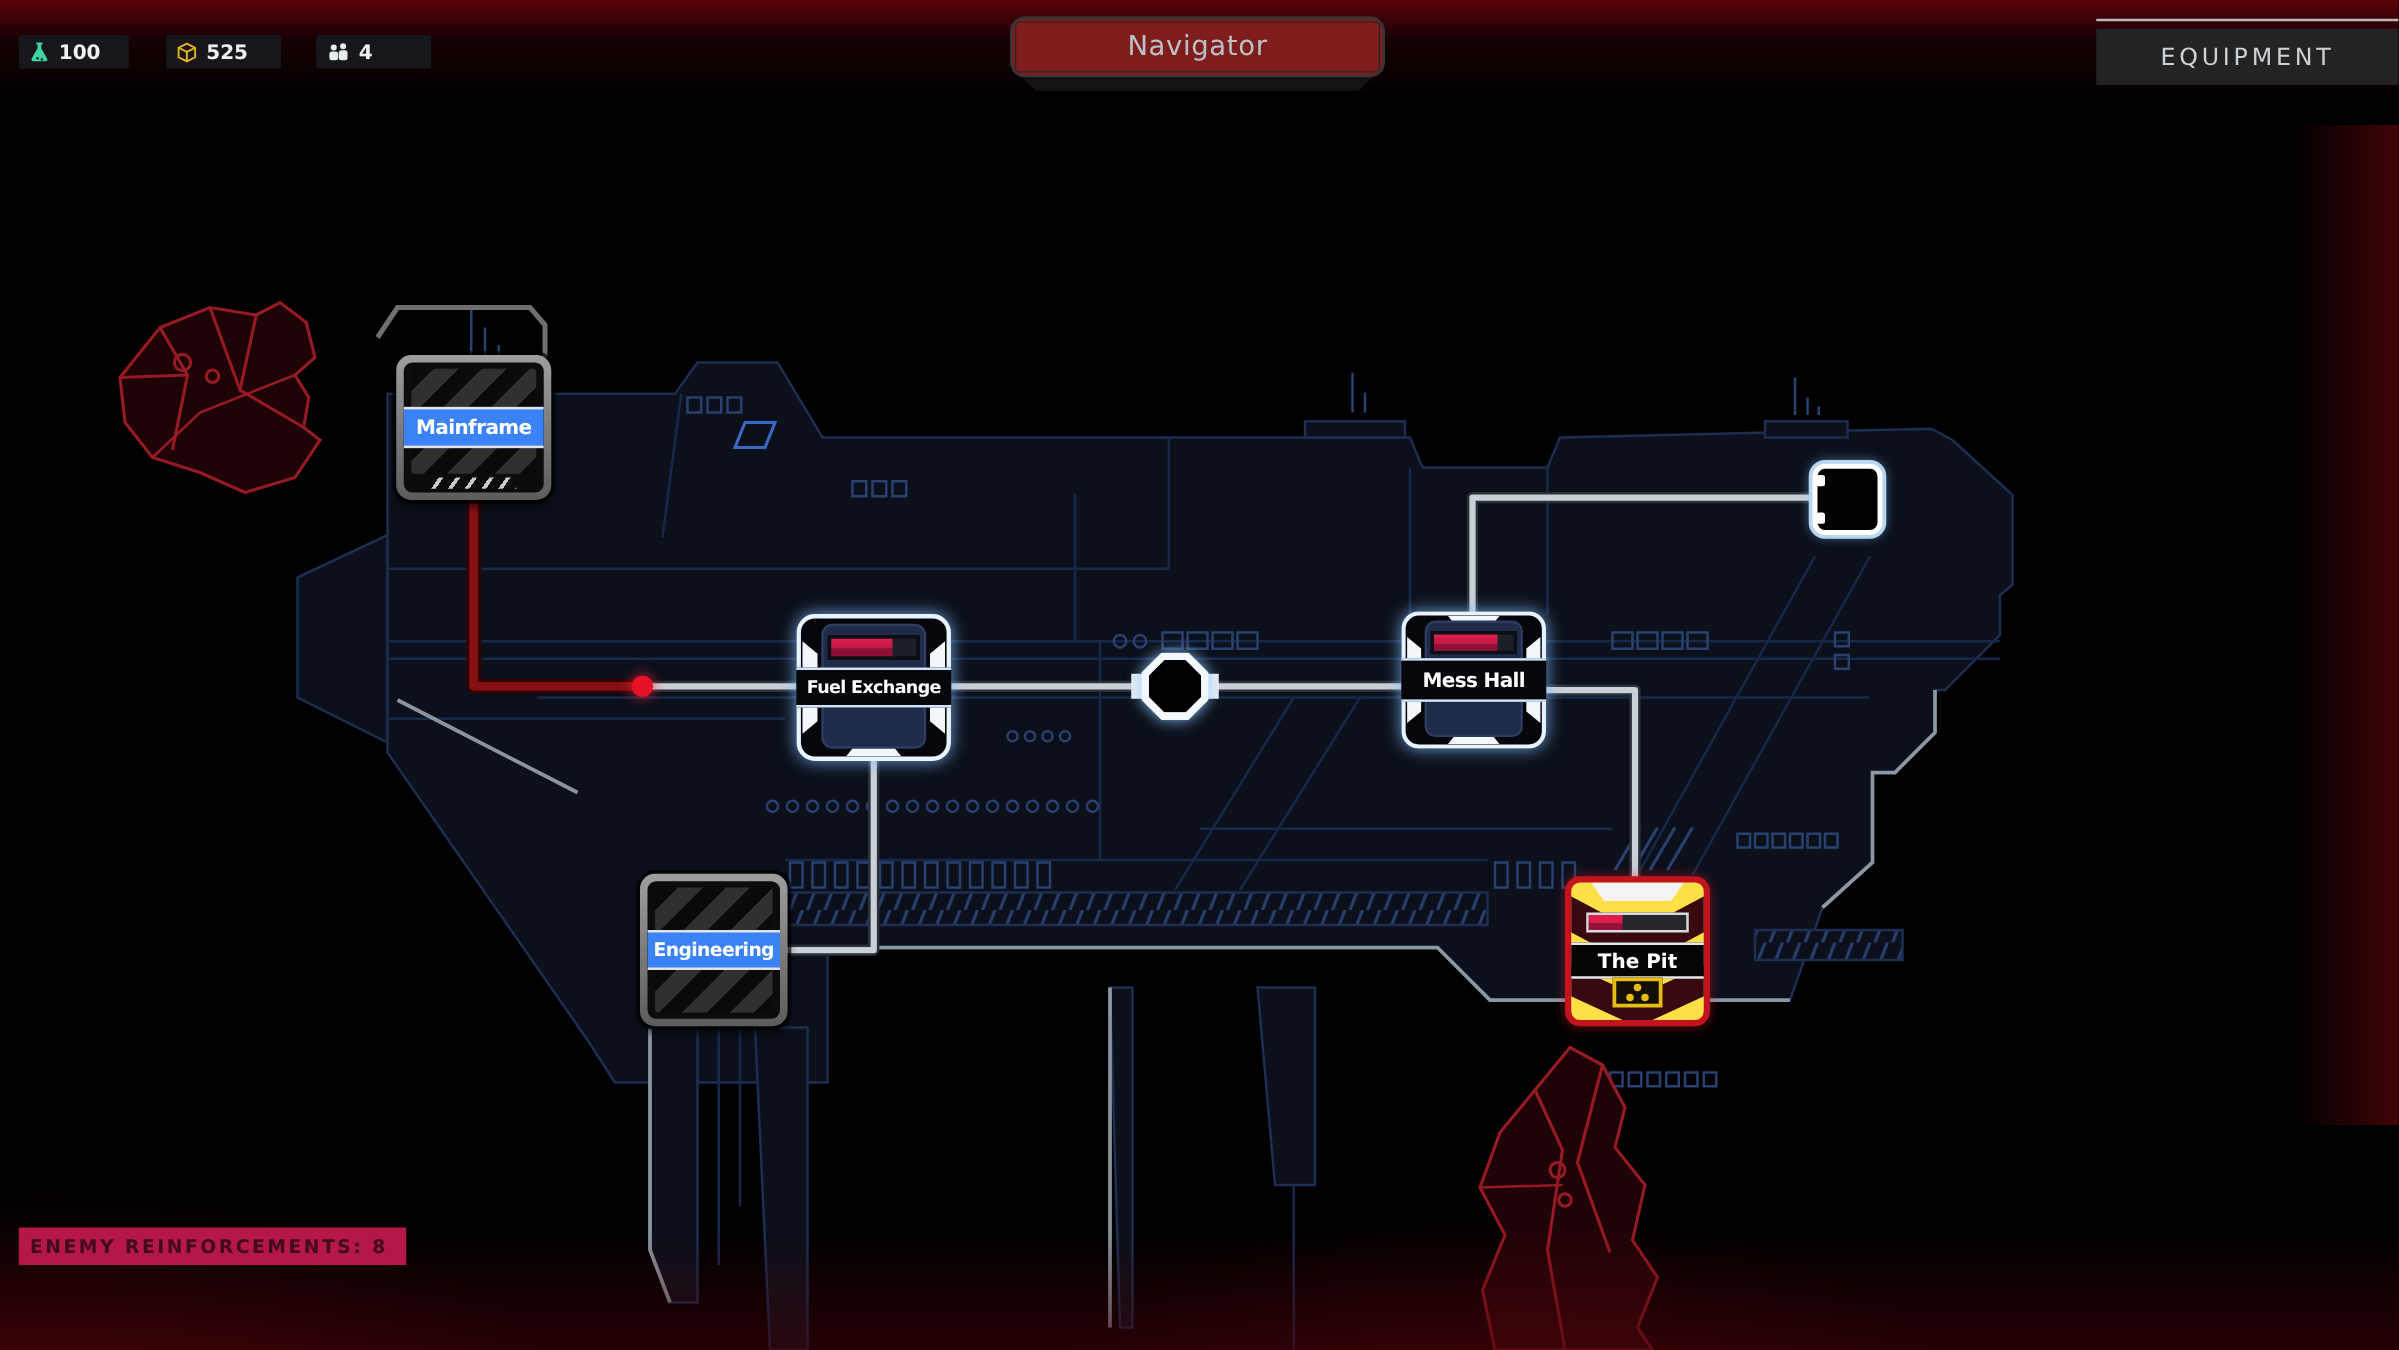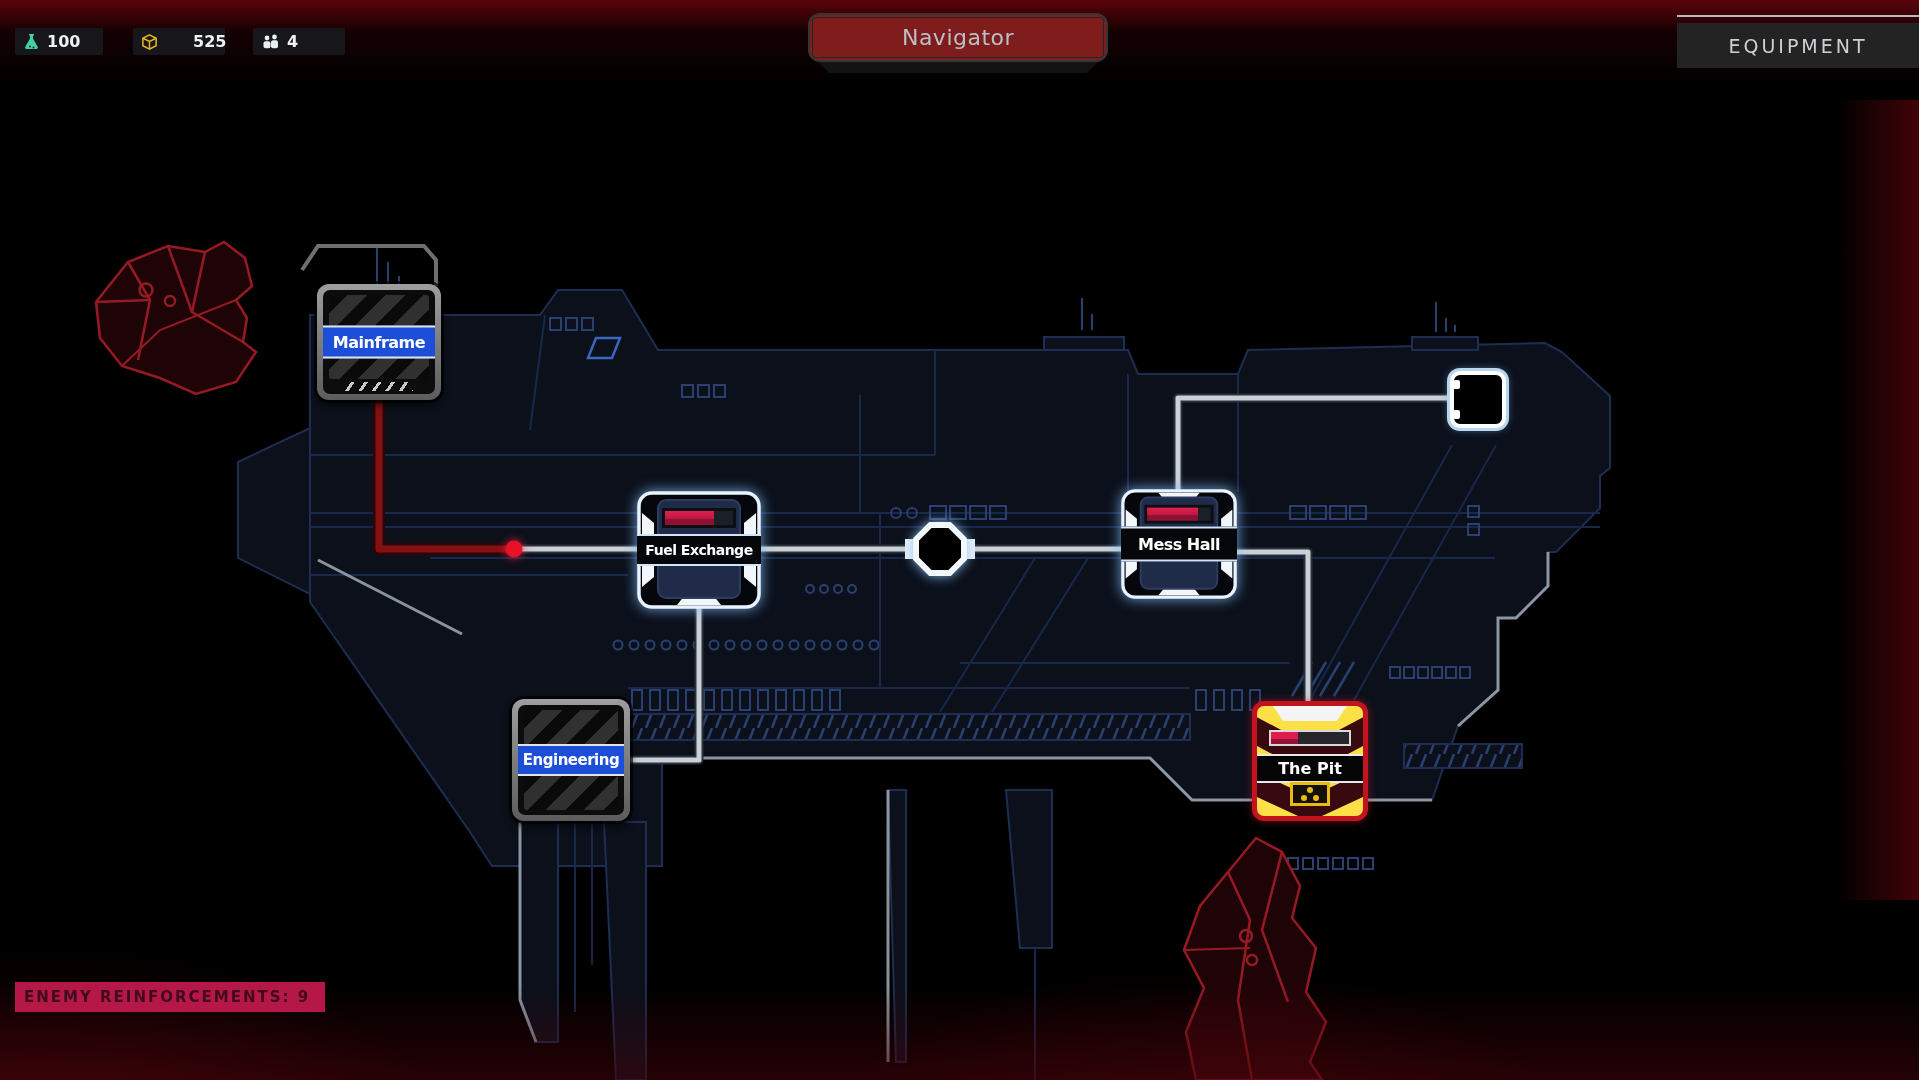--- a/index.html
+++ b/index.html
@@ -20,21 +20,21 @@
   #equip-line{left:1677px;top:15px;width:242px;height:2px;background:#d2d7dc;opacity:.85;}
   #equipment{left:1677px;top:23px;width:242px;height:45px;background:#232323;color:#ccd1d6;font-size:19px;letter-spacing:3px;display:flex;align-items:center;justify-content:center;}
   .alert{left:15px;width:310px;height:30px;background:#b51746;color:#400b1e;font-size:15px;font-weight:bold;letter-spacing:2px;line-height:30px;padding-left:9px;box-sizing:border-box;}
   
   .node-gray{border-radius:12px;background:linear-gradient(180deg,#9e9e9e,#5c5c5c);padding:6px;box-shadow:0 0 0 3px rgba(0,0,0,.65),0 4px 8px rgba(0,0,0,.8);box-sizing:border-box;}
   .node-gray .body{position:relative;width:100%;height:100%;background:#0c0c0c;border-radius:7px;overflow:hidden;}
   .hazard{position:absolute;left:6px;right:6px;background:repeating-linear-gradient(135deg,#0a0a0a 0 13px,#303030 13px 27px);border-radius:3px;}
   .hz-top{top:5px;height:32%;}
   .hz-bot{bottom:5px;height:32%;}
   .hz-bot2{bottom:15px;height:27%;}
-  .glabel{position:absolute;left:0;right:0;top:50%;transform:translateY(-50%);background:#1d4ed8;border-top:2px solid #e3e3e3;border-bottom:2px solid #e3e3e3;color:#fff;font-size:16px;font-weight:bold;letter-spacing:-.5px;text-align:center;padding:5px 0;white-space:nowrap;}
+  .glabel{position:absolute;left:0;right:0;top:50%;transform:translateY(-50%);background:#3b82f6;border-top:2px solid #e3e3e3;border-bottom:2px solid #e3e3e3;color:#fff;font-size:16px;font-weight:bold;letter-spacing:-.5px;text-align:center;padding:5px 0;white-space:nowrap;}
   .chev{position:absolute;bottom:3px;left:20%;right:20%;height:9px;background:repeating-linear-gradient(125deg,transparent 0 5px,#c9c9c9 5px 8px,transparent 8px 11px);}
   
   .node-blue{filter:drop-shadow(0 0 7px rgba(130,190,255,.85));}
   .blabel{position:absolute;left:0;right:0;top:50%;transform:translateY(-50%);background:#06070a;border-top:2px solid #cfe4f8;border-bottom:2px solid #cfe4f8;color:#fff;font-weight:bold;letter-spacing:-.5px;text-align:center;padding:6px 0;white-space:nowrap;}
   
   .node-red{border-radius:12px;border:5px solid #c2131f;background:#fde047;box-shadow:0 0 9px rgba(220,30,40,.5);box-sizing:border-box;}
   .node-red .chevbg{position:absolute;inset:0;overflow:hidden;border-radius:7px;}
   .node-red .c1{position:absolute;left:-12%;right:-12%;top:4%;height:58%;background:#38090f;clip-path:polygon(0 0,50% 55%,100% 0,100% 45%,50% 100%,0 45%);}
   .node-red .c2{position:absolute;left:-12%;right:-12%;top:55%;height:50%;background:#38090f;clip-path:polygon(0 0,50% 55%,100% 0,100% 45%,50% 100%,0 45%);}
   .node-red .tabTop{position:absolute;top:0px;left:15%;right:15%;height:15px;background:#f4f4f4;clip-path:polygon(0 0,100% 0,86% 100%,14% 100%);}
@@ -330,21 +330,21 @@
   <div class="abs resbox" style="left:15px;width:88px;">
     <span class="ric">
       <svg width="17" height="18" viewBox="0 0 17 18">
           <path d="M6,1 h5 v1.5 h-1 v3 l4.5,8 a1.5,1.5 0 0 1 -1.3,2.5 h-9.4 a1.5,1.5 0 0 1 -1.3,-2.5 l4.5,-8 v-3 h-1 Z" fill="#3fd2a4"></path>
           <circle cx="7" cy="13.5" r="1" fill="#0c2a22"></circle>
           <circle cx="10.5" cy="14.5" r="1" fill="#0c2a22"></circle>
         </svg>
     </span>
     <span>100</span>
   </div>
-  <div class="abs resbox" style="left:133px;width:92px;gap:28px;">
+  <div class="abs resbox" style="left:133px;width:92px;">
     <span class="ric">
       <svg width="17" height="18" viewBox="0 0 18 18" fill="none" stroke="#e9b51e" stroke-width="1.6">
           <polygon points="9,1.5 16,5 16,13 9,16.5 2,13 2,5"></polygon>
           <polyline points="2,5 9,8.5 16,5"></polyline>
           <line x1="9" y1="8.5" x2="9" y2="16.5"></line>
         </svg>
     </span>
     <span>525</span>
   </div>
   <div class="abs resbox" style="left:253px;width:92px;">
@@ -360,15 +360,15 @@
   </div>
 
   <div class="abs" id="navigator">
     <div class="inner">Navigator</div>
   </div>
   <div class="abs" id="nav-bevel"></div>
 
   <div class="abs" id="equip-line"></div>
   <div class="abs" id="equipment">EQUIPMENT</div>
 
-  <div class="abs alert" style="top:982px;">ENEMY REINFORCEMENTS: 9</div>
+  <div class="abs alert" style="top:982px;">ENEMY REINFORCEMENTS: 8</div>
 
 </div>
 
 </body></html>

